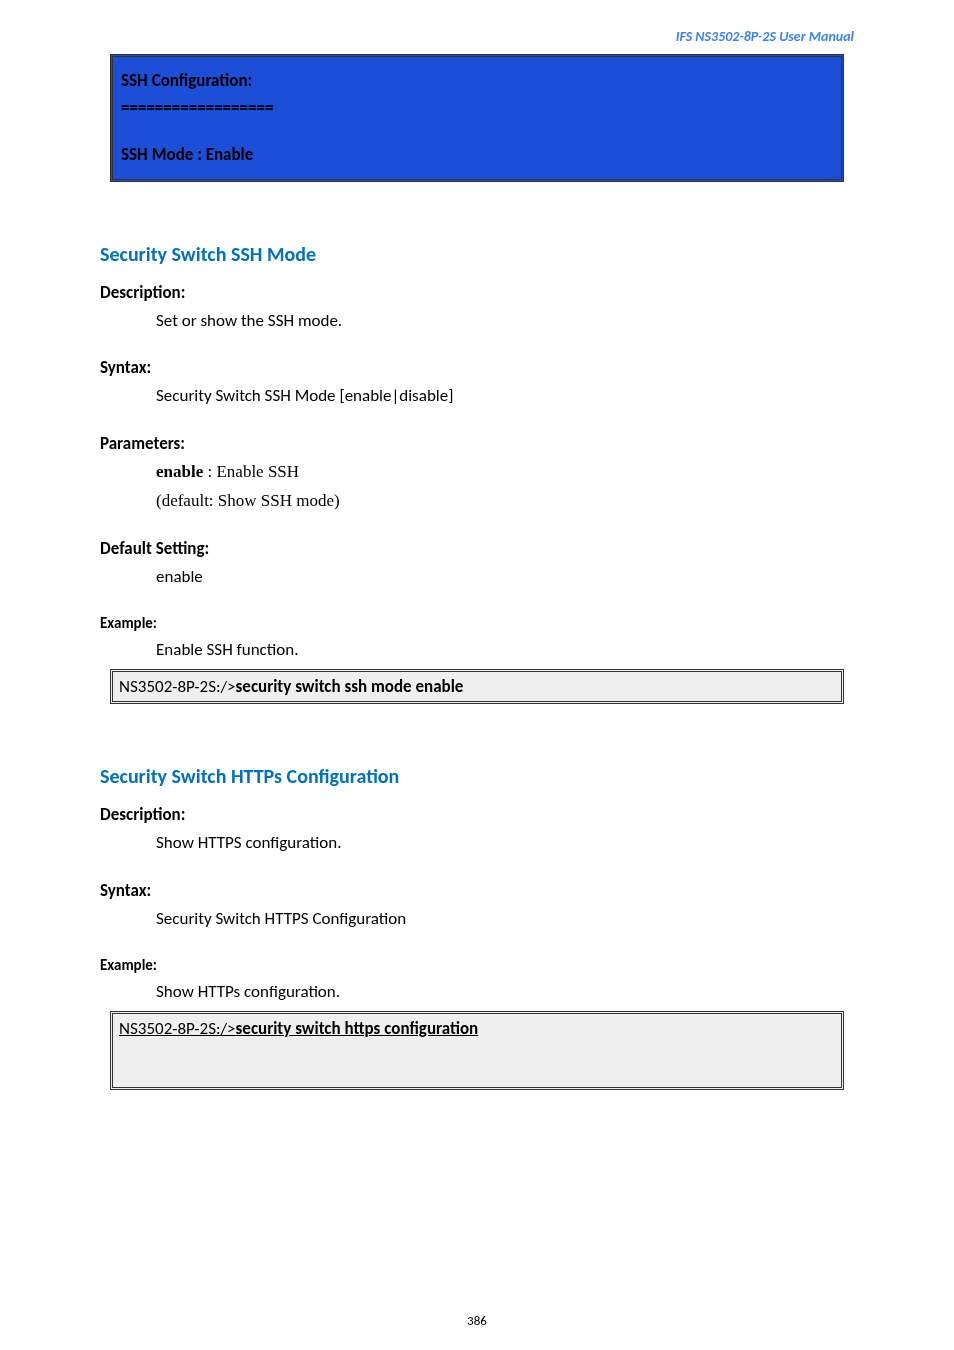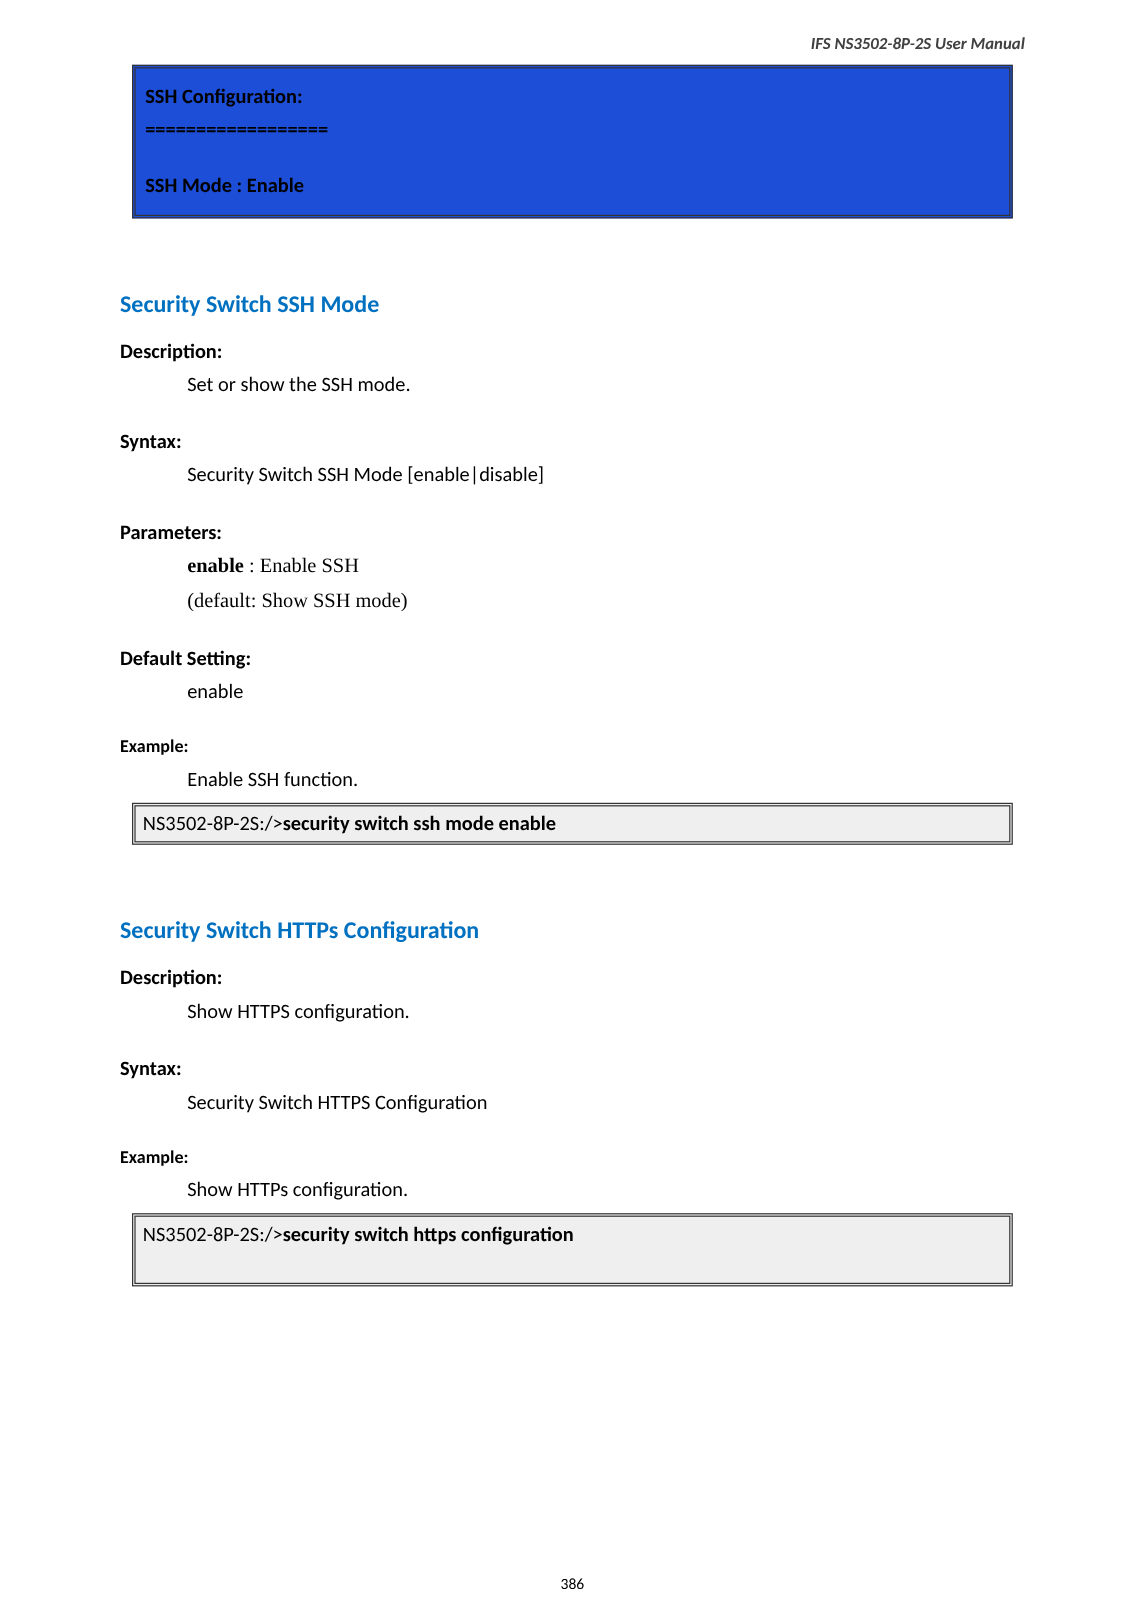--- a/index.html
+++ b/index.html
@@ -11,21 +11,21 @@
     background: #fff;
     position: relative;
     padding: 40px 100px 50px 100px;
   }
   .header-right {
     position: absolute;
     top: 28px;
     right: 100px;
     font-style: italic;
     font-weight: bold;
-    color: #404040;
+    color: #3b82f6;
     font-size: 14px;
   }
   .code-box {
     border: 3px double #333;
     background: #1d4ed8;
     padding: 10px 8px;
     margin: 14px 10px 10px 10px;
   }
   .code-box p {
     font-weight: bold;
@@ -56,21 +56,21 @@
     margin-top: 22px;
   }
   .inline-box {
     border: 3px double #333;
     background: #efefef;
     padding: 4px 6px;
     margin: 4px 10px 10px 10px;
   }
   .inline-box .prompt { display: inline; }
   .inline-box .cmd { font-weight: bold; display: inline; }
-  .inline-box.tall { padding-bottom: 30px; }
+  .inline-box.tall { padding-bottom: 48px; text-decoration: underline; }
   .page-num {
     position: absolute;
     bottom: 22px;
     left: 0; right: 0;
     text-align: center;
     font-size: 13px;
   }
   b { font-weight: bold; }
 </style>
 </head>

